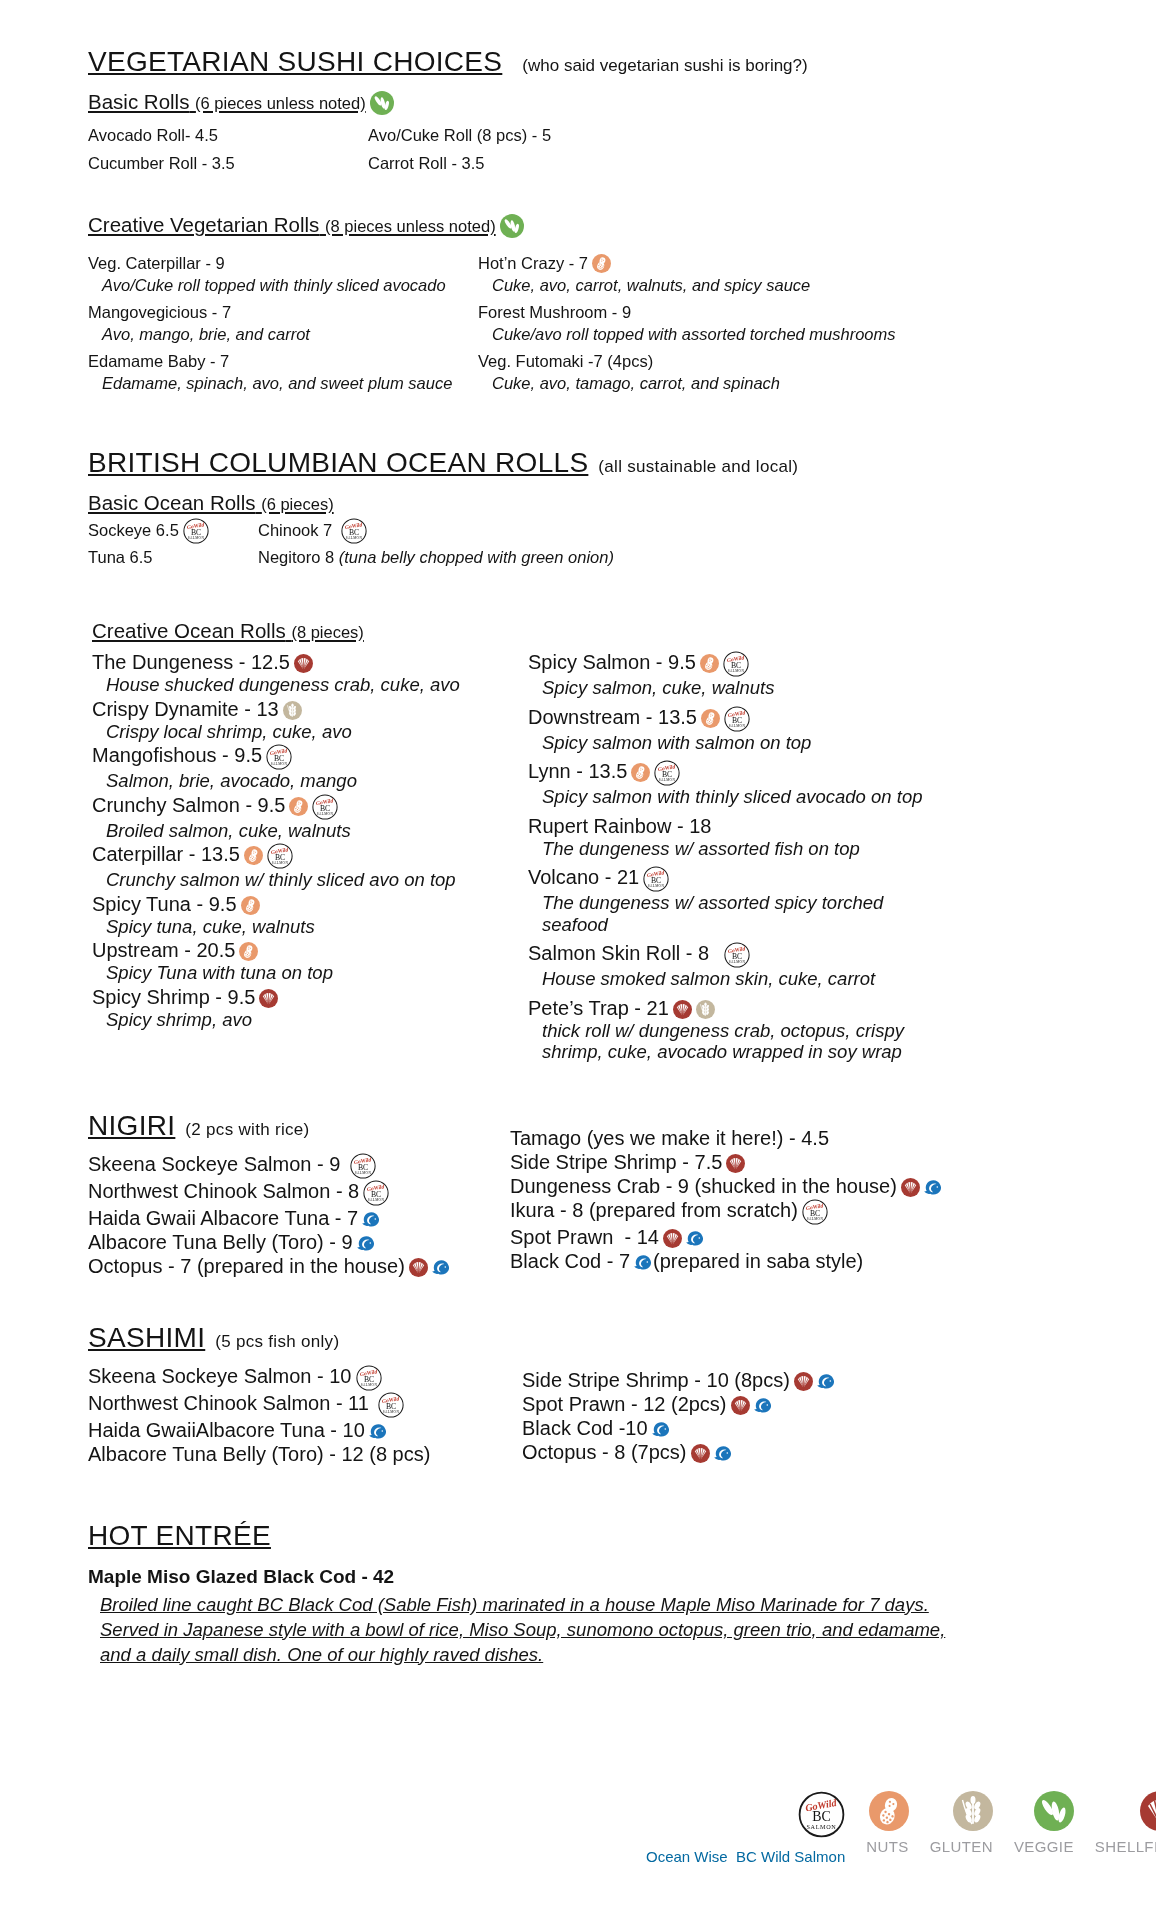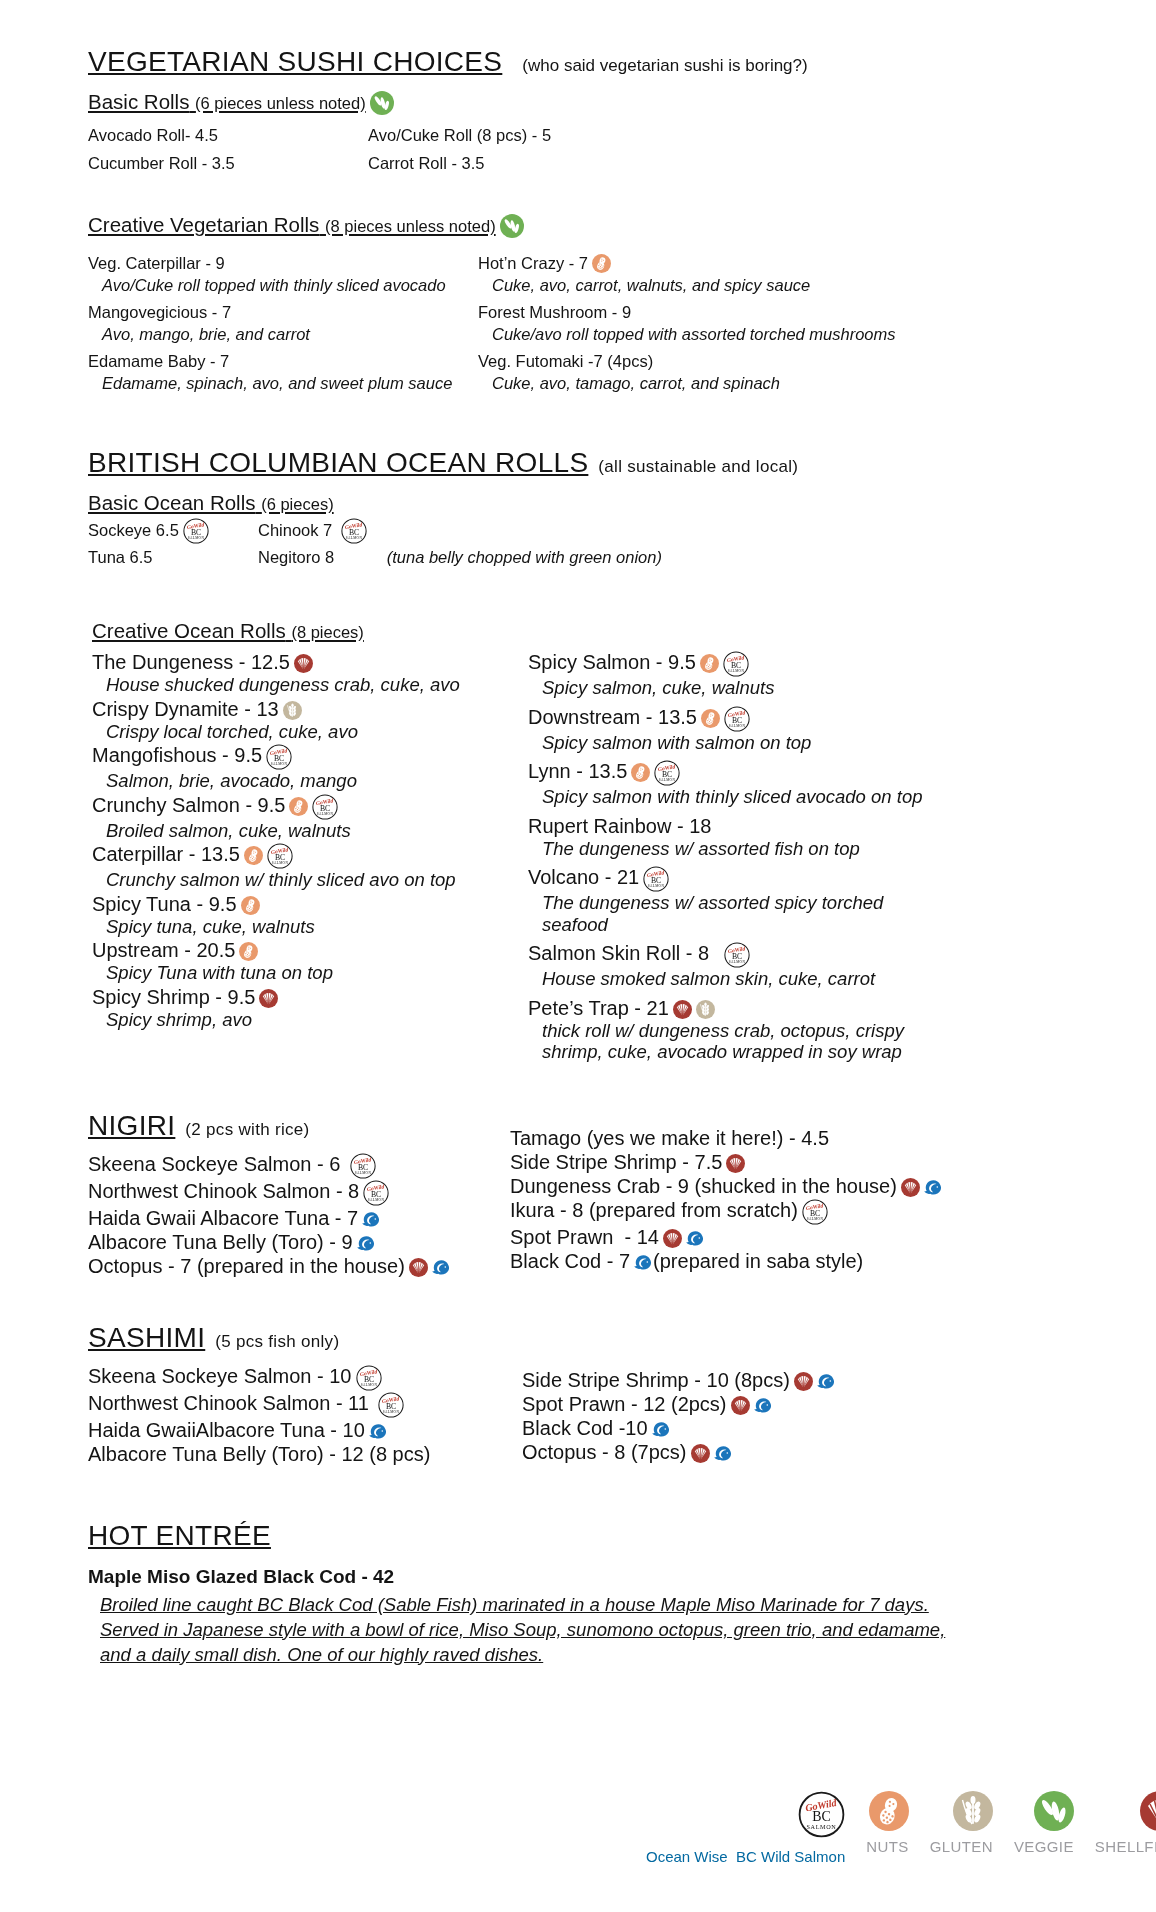--- a/index.html
+++ b/index.html
@@ -56,21 +56,21 @@
   .sec-nigiri .item-line{font-size:20px;line-height:24px;}
   .sec-nigiri .sub-big{font-size:28px;}
   .sec-nigiri .big-h{margin-bottom:10px;}
   .sec-sashimi{margin-top:44px;}
   .sec-sashimi .colL{width:434px;}
   .sec-sashimi .colR{padding-top:46px;}
   .sec-sashimi .item-line{font-size:20px;line-height:24px;}
   .sec-sashimi .big-h{margin-bottom:10px;}
   
   .item-name{white-space:pre;}
-  .item-note{font-style:italic;margin-left:48px;}
+  .item-note{font-style:italic;}
   .item-desc{font-style:italic;padding-left:14px;}
   
   .sec-hot{margin-top:54px;}
   .hot-item{font-size:19px;font-weight:700;margin-top:14px;}
   .hot-desc{font-size:18.5px;font-style:italic;line-height:25px;padding-left:12px;margin-top:4px;text-decoration:underline;}
   
   .legend{position:absolute;top:1791px;left:646px;display:flex;align-items:flex-start;gap:21px;}
   .legend-item{display:flex;flex-direction:column;align-items:flex-end;}
   .legend-item .icon-wrap{margin:0;vertical-align:top;}
   .legend-item .icon-wrap svg{width:40px;height:40px;}
@@ -238,21 +238,21 @@
                       <ellipse cx="20" cy="9" rx="2.5" ry="4"></ellipse>
                       <ellipse cx="15.7" cy="14.5" rx="2.5" ry="4.3" transform="rotate(-28 15.7 14.5)"></ellipse>
                       <ellipse cx="24.3" cy="14.5" rx="2.5" ry="4.3" transform="rotate(28 24.3 14.5)"></ellipse>
                       <ellipse cx="15.7" cy="21" rx="2.5" ry="4.3" transform="rotate(-28 15.7 21)"></ellipse>
                       <ellipse cx="24.3" cy="21" rx="2.5" ry="4.3" transform="rotate(28 24.3 21)"></ellipse>
                       <ellipse cx="15.7" cy="27.5" rx="2.5" ry="4.3" transform="rotate(-28 15.7 27.5)"></ellipse>
                       <ellipse cx="24.3" cy="27.5" rx="2.5" ry="4.3" transform="rotate(28 24.3 27.5)"></ellipse>
                     </g>
                     <path d="M9.5 9 C11.5 17 14.5 26 19 33" stroke="#fff" stroke-width="1.4" fill="none"></path>
                   </svg></span></div>
-              <div class="item-desc">Crispy local torched, cuke, avo</div>
+              <div class="item-desc">Crispy local shrimp, cuke, avo</div>
             </div>
             <div class="item">
               <div class="item-line"><span class="item-name">Mangofishous - 9.5</span><span class="icon-wrap icon-bc"><svg viewBox="0 0 44 44">
                     <circle cx="22" cy="22" r="20.5" fill="#fff" stroke="#1a1a1a" stroke-width="1.7"></circle>
                     <text x="22" y="16.5" text-anchor="middle" font-family="Liberation Serif, serif" font-style="italic" font-weight="bold" font-size="9.5" fill="#C0392B" transform="rotate(-10 22 16.5)">GoWild</text>
                     <text x="22" y="28.5" text-anchor="middle" font-family="Liberation Serif, serif" font-size="13" fill="#111">BC</text>
                     <text x="22" y="36" text-anchor="middle" font-family="Liberation Serif, serif" font-size="5.8" letter-spacing="0.6" fill="#111">SALMON</text>
                   </svg></span></div>
               <div class="item-desc">Salmon, brie, avocado, mango</div>
             </div>
@@ -511,21 +511,21 @@
       </div>
     </div>
   </section>
 
   <section class="sec-nigiri">
     <div class="cols">
       <div class="col colL">
         <h1 class="big-h"><span class="h-under sub-big">NIGIRI</span><span class="big-note">(2 pcs with rice)</span></h1>
         <div>
             <div class="item">
-              <div class="item-line"><span class="item-name">Skeena Sockeye Salmon - 6 </span><span class="icon-wrap icon-bc"><svg viewBox="0 0 44 44">
+              <div class="item-line"><span class="item-name">Skeena Sockeye Salmon - 9 </span><span class="icon-wrap icon-bc"><svg viewBox="0 0 44 44">
                     <circle cx="22" cy="22" r="20.5" fill="#fff" stroke="#1a1a1a" stroke-width="1.7"></circle>
                     <text x="22" y="16.5" text-anchor="middle" font-family="Liberation Serif, serif" font-style="italic" font-weight="bold" font-size="9.5" fill="#C0392B" transform="rotate(-10 22 16.5)">GoWild</text>
                     <text x="22" y="28.5" text-anchor="middle" font-family="Liberation Serif, serif" font-size="13" fill="#111">BC</text>
                     <text x="22" y="36" text-anchor="middle" font-family="Liberation Serif, serif" font-size="5.8" letter-spacing="0.6" fill="#111">SALMON</text>
                   </svg></span></div>
             </div>
             <div class="item">
               <div class="item-line"><span class="item-name">Northwest Chinook Salmon - 8</span><span class="icon-wrap icon-bc"><svg viewBox="0 0 44 44">
                     <circle cx="22" cy="22" r="20.5" fill="#fff" stroke="#1a1a1a" stroke-width="1.7"></circle>
                     <text x="22" y="16.5" text-anchor="middle" font-family="Liberation Serif, serif" font-style="italic" font-weight="bold" font-size="9.5" fill="#C0392B" transform="rotate(-10 22 16.5)">GoWild</text>

